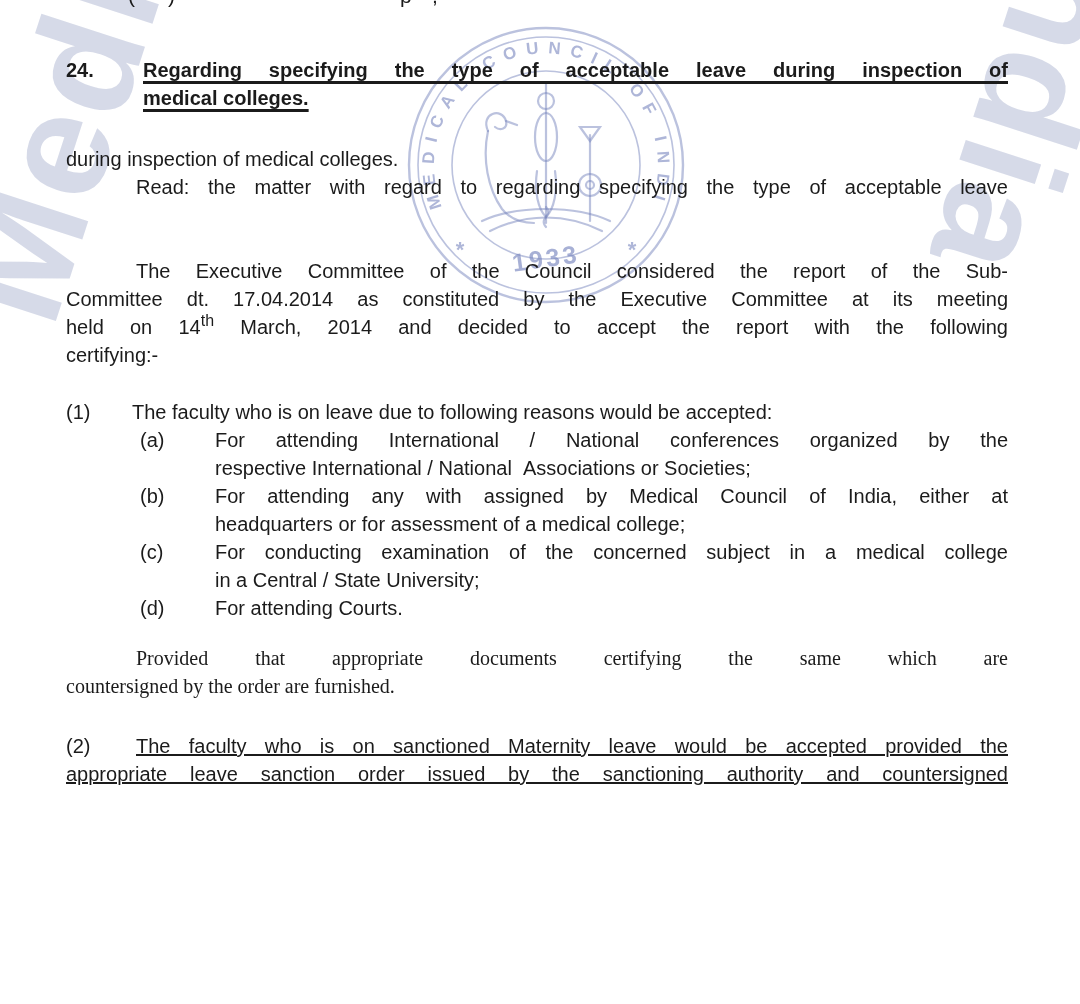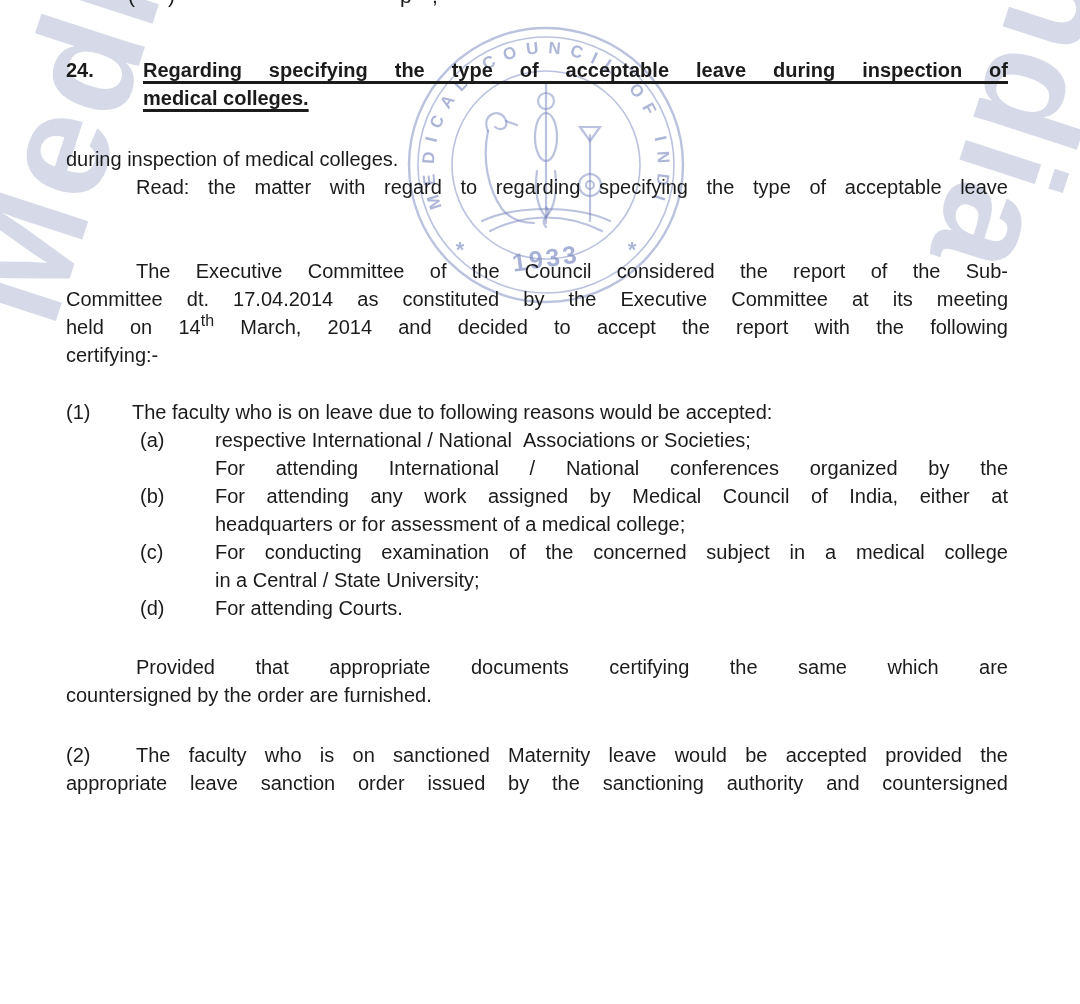--- a/index.html
+++ b/index.html
@@ -48,22 +48,22 @@
   .hjust{text-align:justify;text-align-last:justify;}
   .para-read{margin-top:33px;}
   .para-exec{margin-top:56px;}
   .item1-row{margin-top:29px;display:flex;}
   .marker1{width:66px;}
   .item1-text{flex:1;}
   .subitems{margin-left:74px;}
   .subitem{display:flex;}
   .submarker{width:75px;flex:0 0 75px;}
   .subtext{flex:1;}
-  .para-provided{margin-top:31px;}
-  .para-item2{margin-top:32px;}
+  .para-provided{margin-top:22px;font-family:Liberation Serif, serif;}
+  .para-item2{margin-top:32px;text-decoration:underline;}
 </style>
 </head>
 <body>
 
 <div class="page">
 
   <div class="wm-layer">
     <div class="wm-word wm-left">Medical</div>
     <div class="wm-word wm-right">India</div>
 
@@ -137,28 +137,28 @@
 
     <div class="item1-row">
       <div class="marker1">(1)</div>
       <div class="item1-text">The faculty who is on leave due to following reasons would be accepted:</div>
     </div>
 
     <div class="subitems">
       <div class="subitem">
         <div class="submarker">(a)</div>
         <div class="subtext">
+            <div class="tline">For attending International / National conferences organized by the</div>
             <div class="tline tlast">respective International / National &nbsp;Associations or Societies;</div>
-            <div class="tline">For attending International / National conferences organized by the</div>
           </div>
       </div>
       <div class="subitem">
         <div class="submarker">(b)</div>
         <div class="subtext">
-            <div class="tline">For attending any work assigned by Medical Council of India, either at</div>
+            <div class="tline">For attending any with assigned by Medical Council of India, either at</div>
             <div class="tline tlast">headquarters or for assessment of a medical college;</div>
           </div>
       </div>
       <div class="subitem">
         <div class="submarker">(c)</div>
         <div class="subtext">
             <div class="tline">For conducting examination of the concerned subject in a medical college</div>
             <div class="tline tlast">in a Central / State University;</div>
           </div>
       </div>

